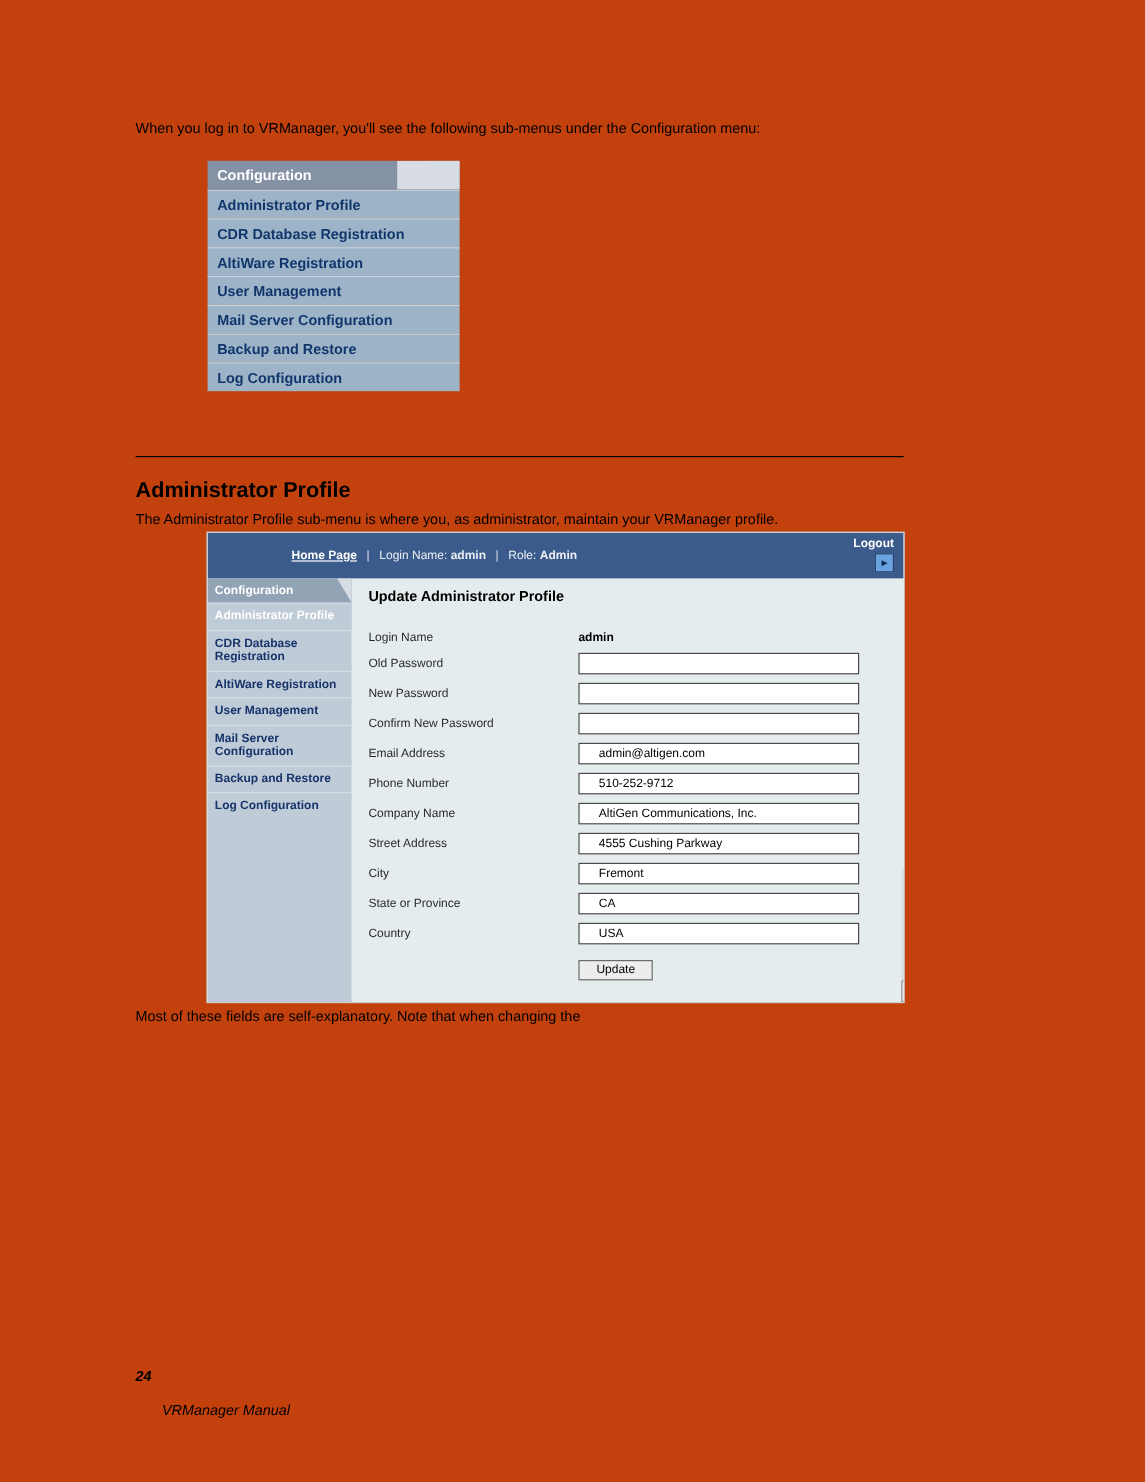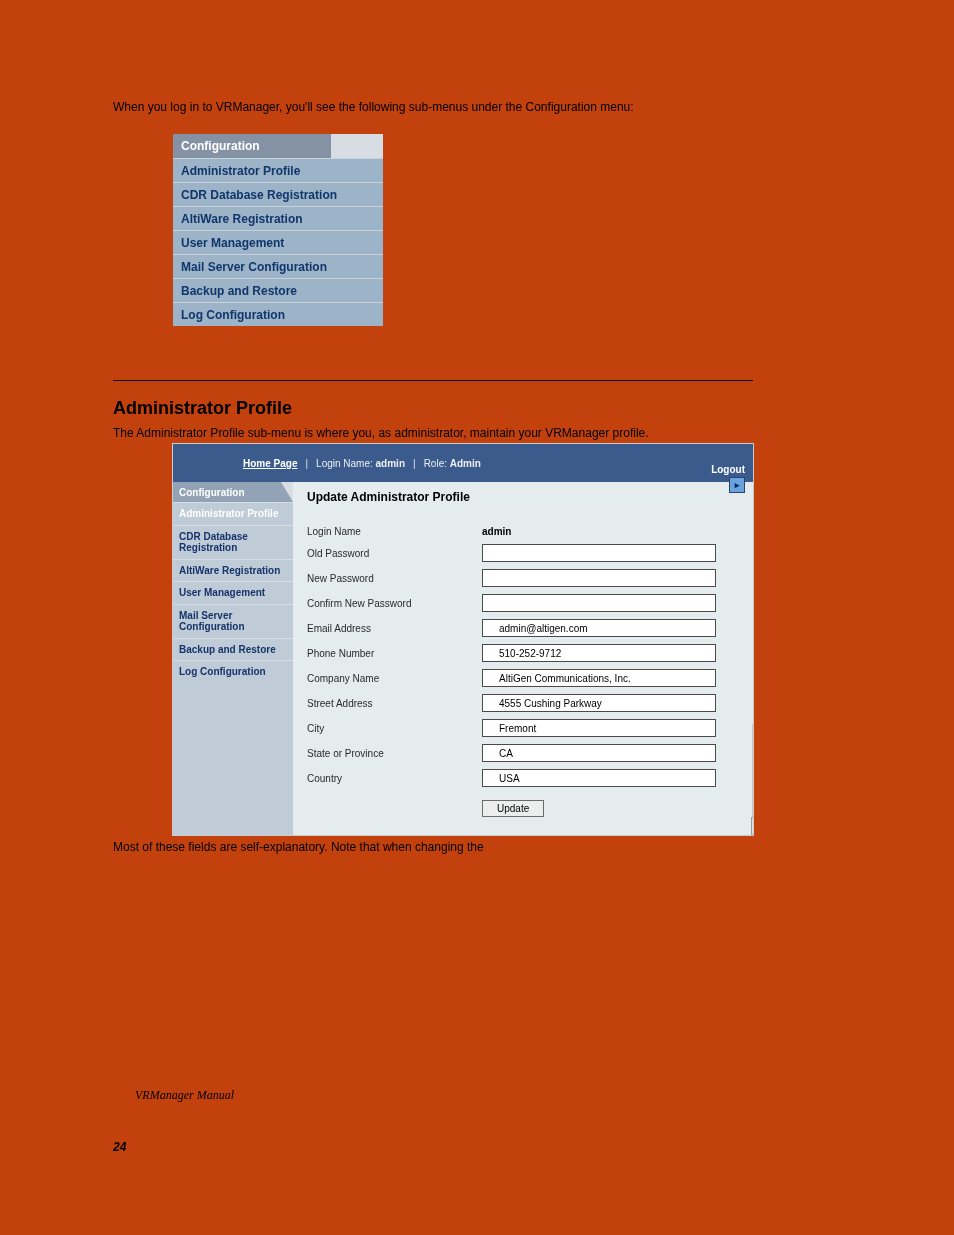--- a/index.html
+++ b/index.html
@@ -104,21 +104,20 @@
   .app-topbar a { color: #fff; text-decoration: underline; font-weight: bold; }
   .app-topbar .sep { margin: 0 8px; opacity: .8; }
   .app-topbar .label { opacity: .9; }
   .app-topbar .value { font-weight: bold; }
   .logout-box {
     position: absolute;
     right: 8px;
     top: 4px;
     text-align: right;
     font-weight: bold;
-    margin-top: 16px;
   }
   .logout-box .sq {
     margin-top: 2px;
     width: 14px; height: 14px;
     background: #6aa4e0;
     border: 1px solid #2c4268;
     display: flex;
     align-items: center;
     justify-content: center;
     margin-left: auto;
@@ -354,15 +353,15 @@
         <button class="btn" type="button">Update</button>
       </div>
     </div>
     <div class="scroll-track"></div>
     <div class="scroll-edge">▾</div>
   </div>
 
   <div class="body-text" style="left:113px; top:838px; width:640px;">Most of these fields are self-explanatory. Note that when changing the</div>
 
   <div class="page-num" style="left:113px; top:1140px; font-weight:bold;">24</div>
-  <div class="footer-line" style="left:135px; top:1088px; font-style:italic;font-family:Liberation Serif, serif;">VRManager Manual</div>
+  <div class="footer-line" style="left:135px; top:1168px; font-style:italic;">VRManager Manual</div>
 
 </div>
 
 </body></html>

